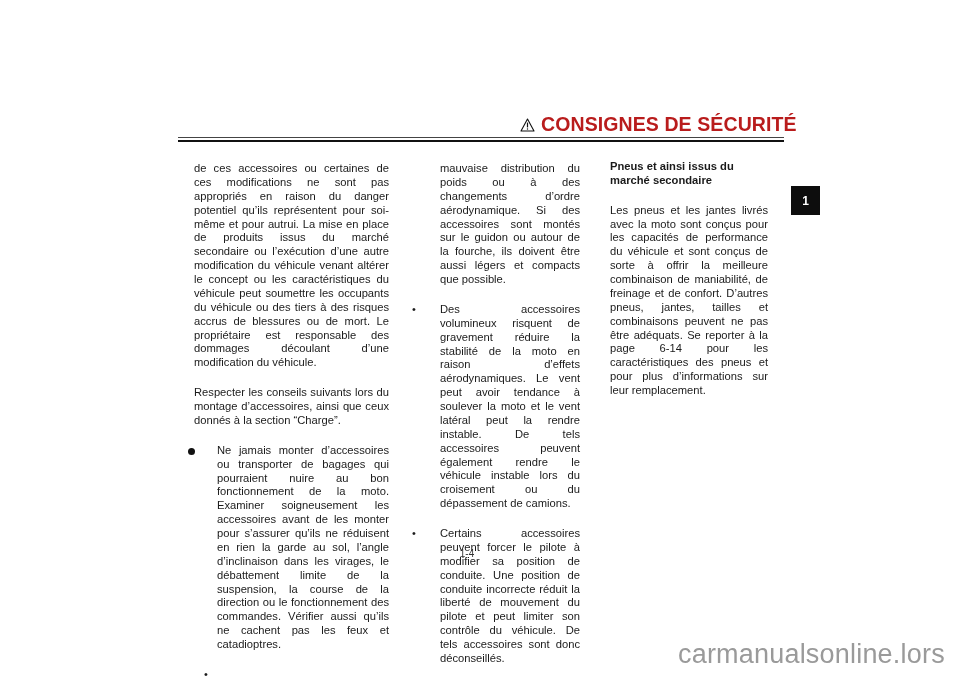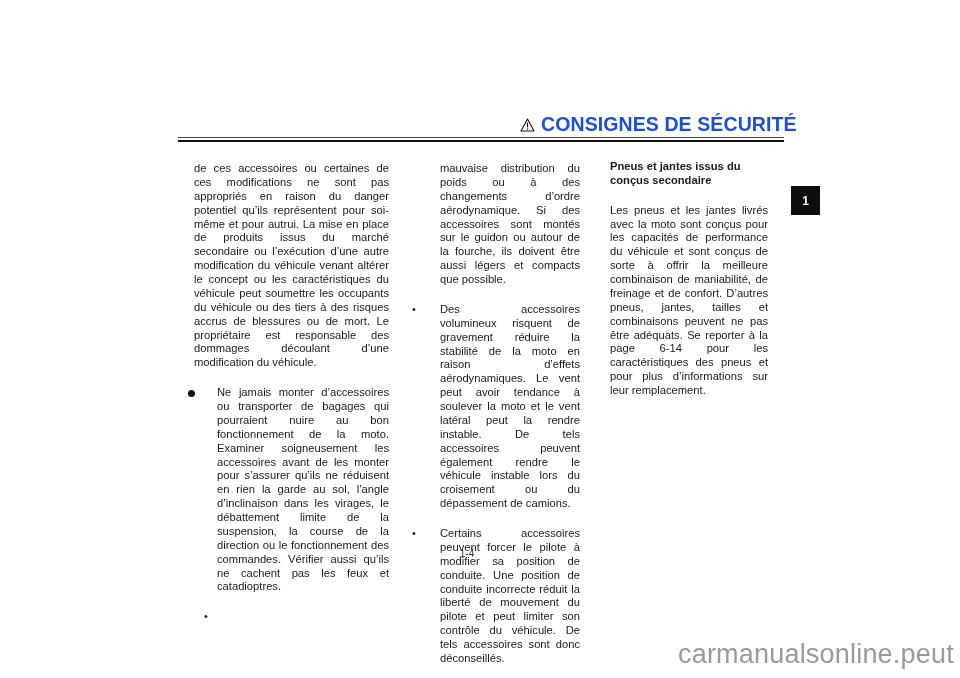--- a/index.html
+++ b/index.html
@@ -18,21 +18,21 @@
     .page-title {
       position: absolute;
       left: 520px;
       top: 113px;
       width: 263px;
       text-align: right;
       font-family: "Liberation Sans", sans-serif;
       font-weight: bold;
       font-size: 19.5px;
       letter-spacing: 0.1px;
-      color: #1d4ed8;
+      color: #b91c1c;
       white-space: nowrap;
     }
     .warn-icon {
       display: inline-block;
       width: 15px;
       height: 14px;
       margin-right: 6px;
       vertical-align: -1px;
     }
     .rule {
@@ -138,20 +138,21 @@
   </svg><span>CONSIGNES DE SÉCURITÉ</span>
 </div>
 
 <div class="rule r1"></div>
 <div class="rule r2"></div>
 
 <div class="tab-marker">1</div>
 
 <div class="col col1">
   <p class="last-line">de ces accessoires ou certaines de ces modifications ne sont pas appropriés en raison du danger potentiel qu’ils représentent pour soi-même et pour autrui. La mise en place de produits issus du marché secondaire ou l’exécution d’une autre modification du véhicule venant altérer le concept ou les caractéristiques du véhicule peut soumettre les occupants du véhicule ou des tiers à des risques accrus de blessures ou de mort. Le propriétaire est responsable des dommages découlant d’une modification du véhicule.</p>
+  <p class="last-line">Respecter les conseils suivants lors du montage d’accessoires, ainsi que ceux donnés à la section “Charge”.</p>
   <div class="bullet-item">
     <span class="dot"></span>
     <p class="last-line">Ne jamais monter d’accessoires ou transporter de bagages qui pourraient nuire au bon fonctionnement de la moto. Examiner soigneusement les accessoires avant de les monter pour s’assurer qu’ils ne réduisent en rien la garde au sol, l’angle d’inclinaison dans les virages, le débattement limite de la suspension, la course de la direction ou le fonctionnement des commandes. Vérifier aussi qu’ils ne cachent pas les feux et catadioptres.</p>
   </div>
   <div class="sub-item">
     <span class="sdot">•</span>
   </div>
 </div>
 
 <div class="col col2">
@@ -160,19 +161,19 @@
     <span class="sdot">•</span>
     <p class="last-line">Des accessoires volumineux risquent de gravement réduire la stabilité de la moto en raison d’effets aérodynamiques. Le vent peut avoir tendance à soulever la moto et le vent latéral peut la rendre instable. De tels accessoires peuvent également rendre le véhicule instable lors du croisement ou du dépassement de camions.</p>
   </div>
   <div class="sub-item">
     <span class="sdot">•</span>
     <p class="last-line">Certains accessoires peuvent forcer le pilote à modifier sa position de conduite. Une position de conduite incorrecte réduit la liberté de mouvement du pilote et peut limiter son contrôle du véhicule. De tels accessoires sont donc déconseillés.</p>
   </div>
 </div>
 
 <div class="col col3">
-  <p class="heading">Pneus et jantes issus du conçus secondaire</p>
+  <p class="heading">Pneus et ainsi issus du marché secondaire</p>
   <p class="last-line">Les pneus et les jantes livrés avec la moto sont conçus pour les capacités de performance du véhicule et sont conçus de sorte à offrir la meilleure combinaison de maniabilité, de freinage et de confort. D’autres pneus, jantes, tailles et combinaisons peuvent ne pas être adéquats. Se reporter à la page 6-14 pour les caractéristiques des pneus et pour plus d’informations sur leur remplacement.</p>
 </div>
 
 <div class="page-number">1-4</div>
 
-<div class="watermark">carmanualsonline.peut</div>
+<div class="watermark">carmanualsonline.lors</div>
 
 </body></html>

